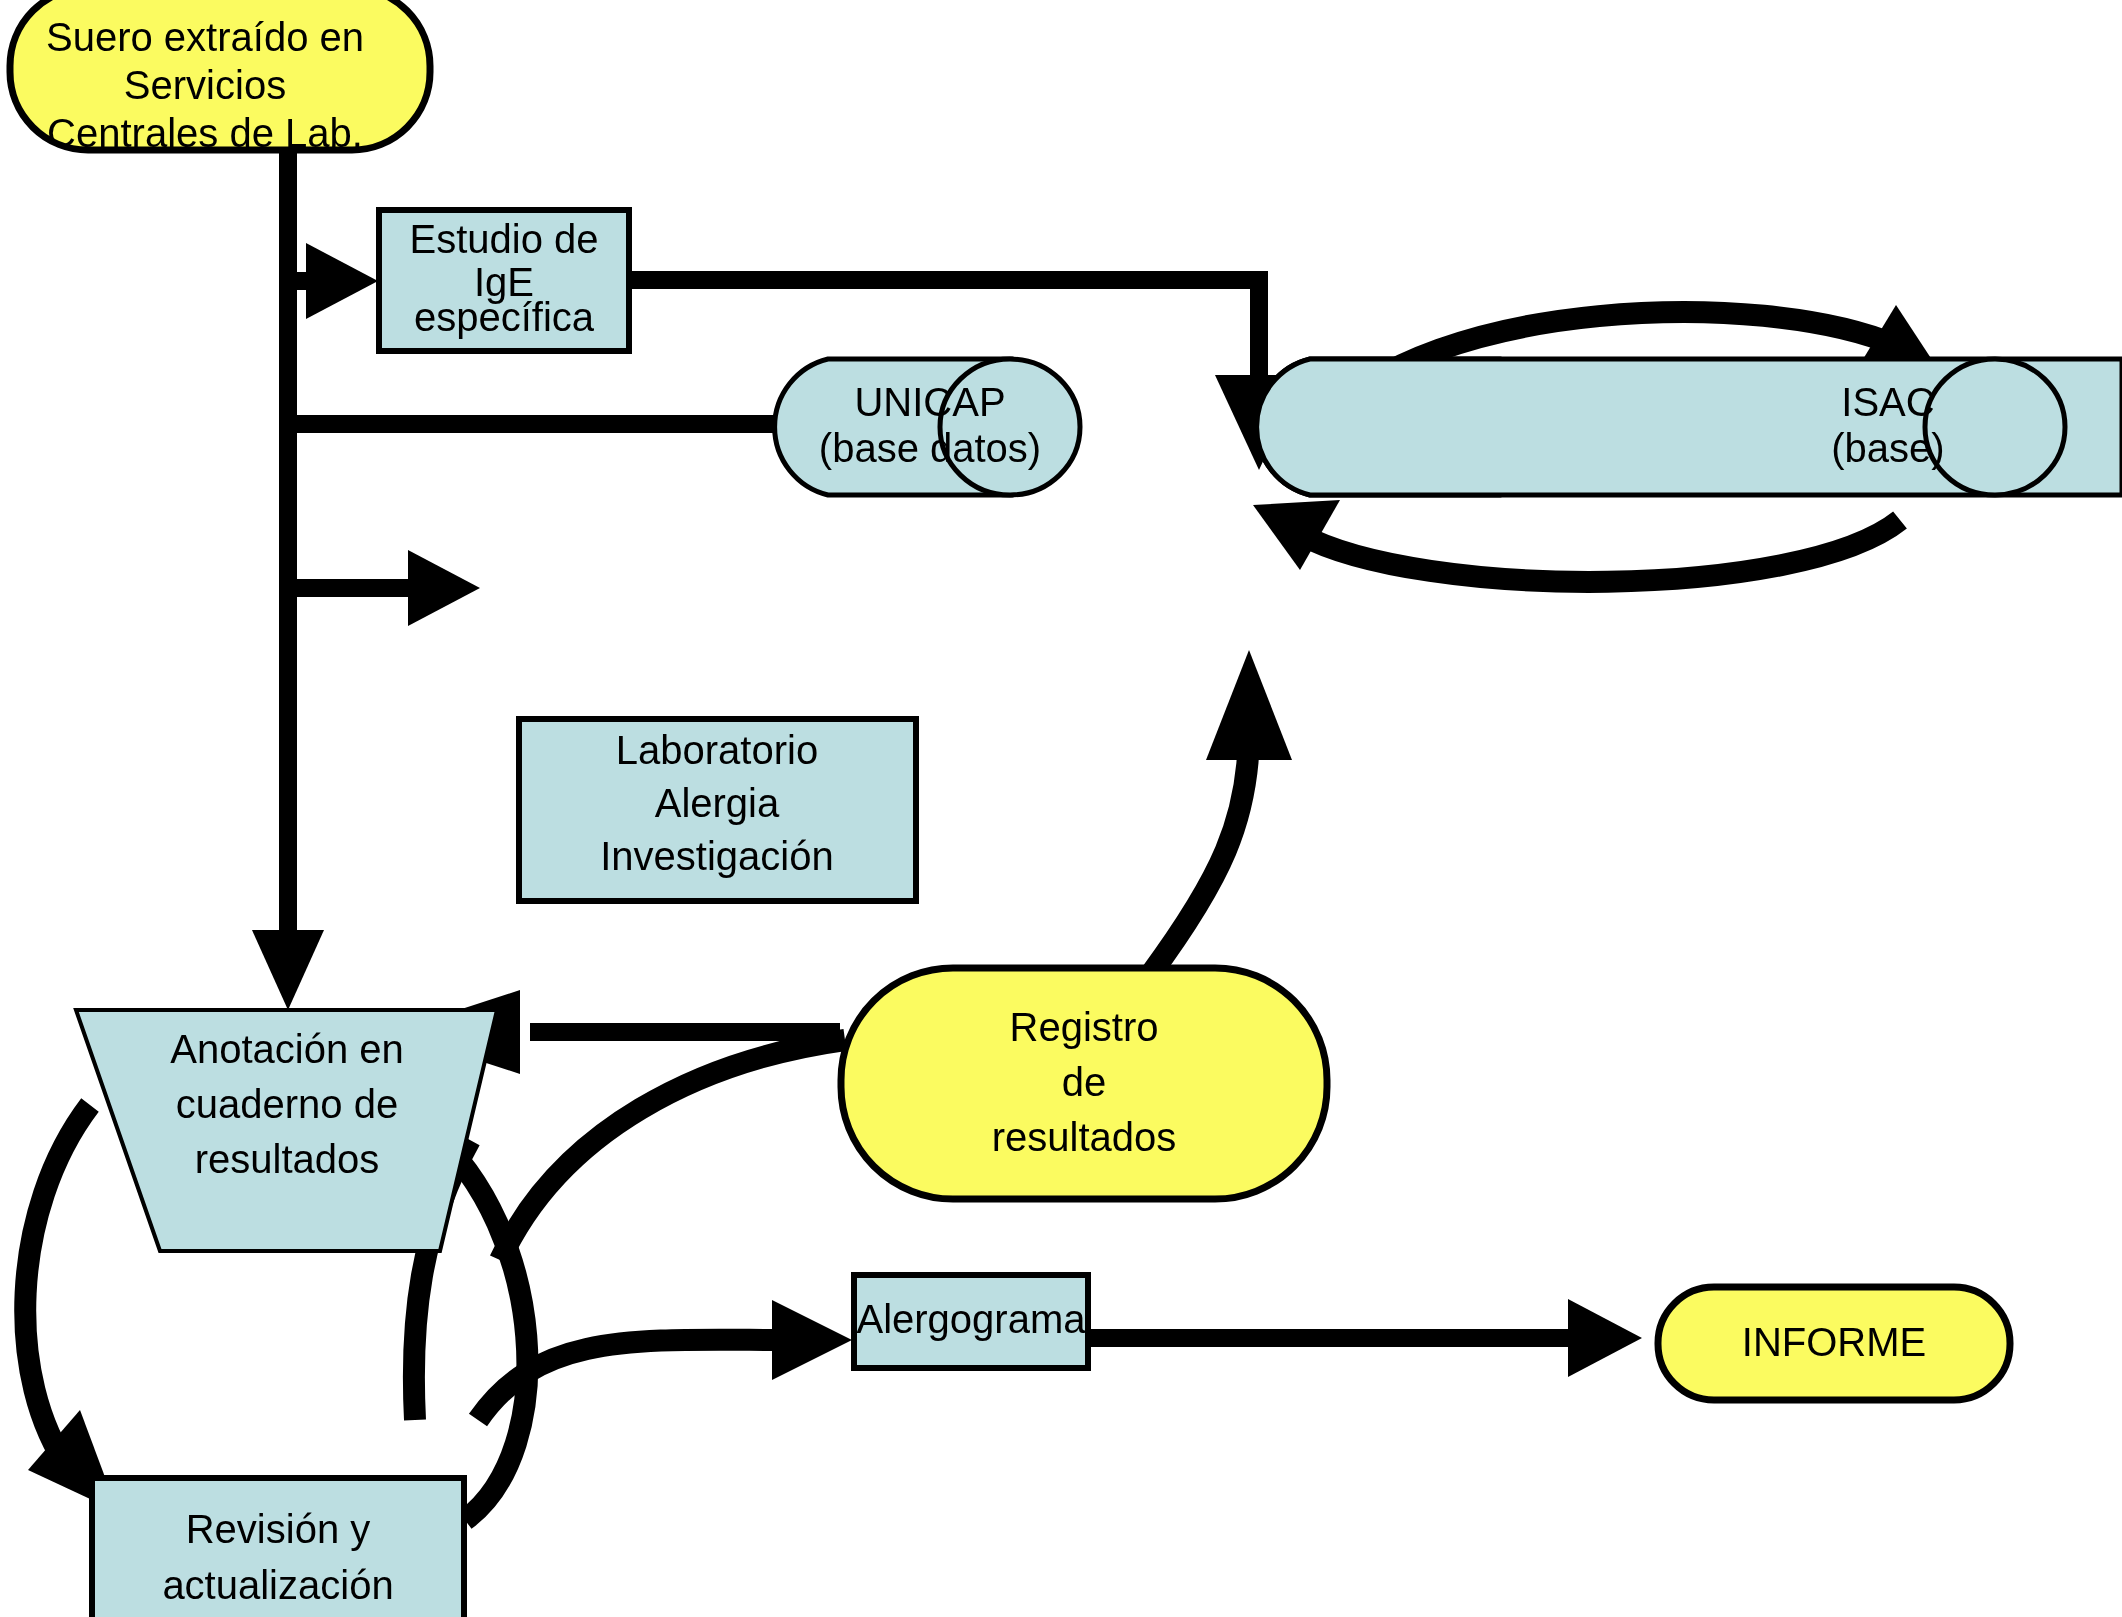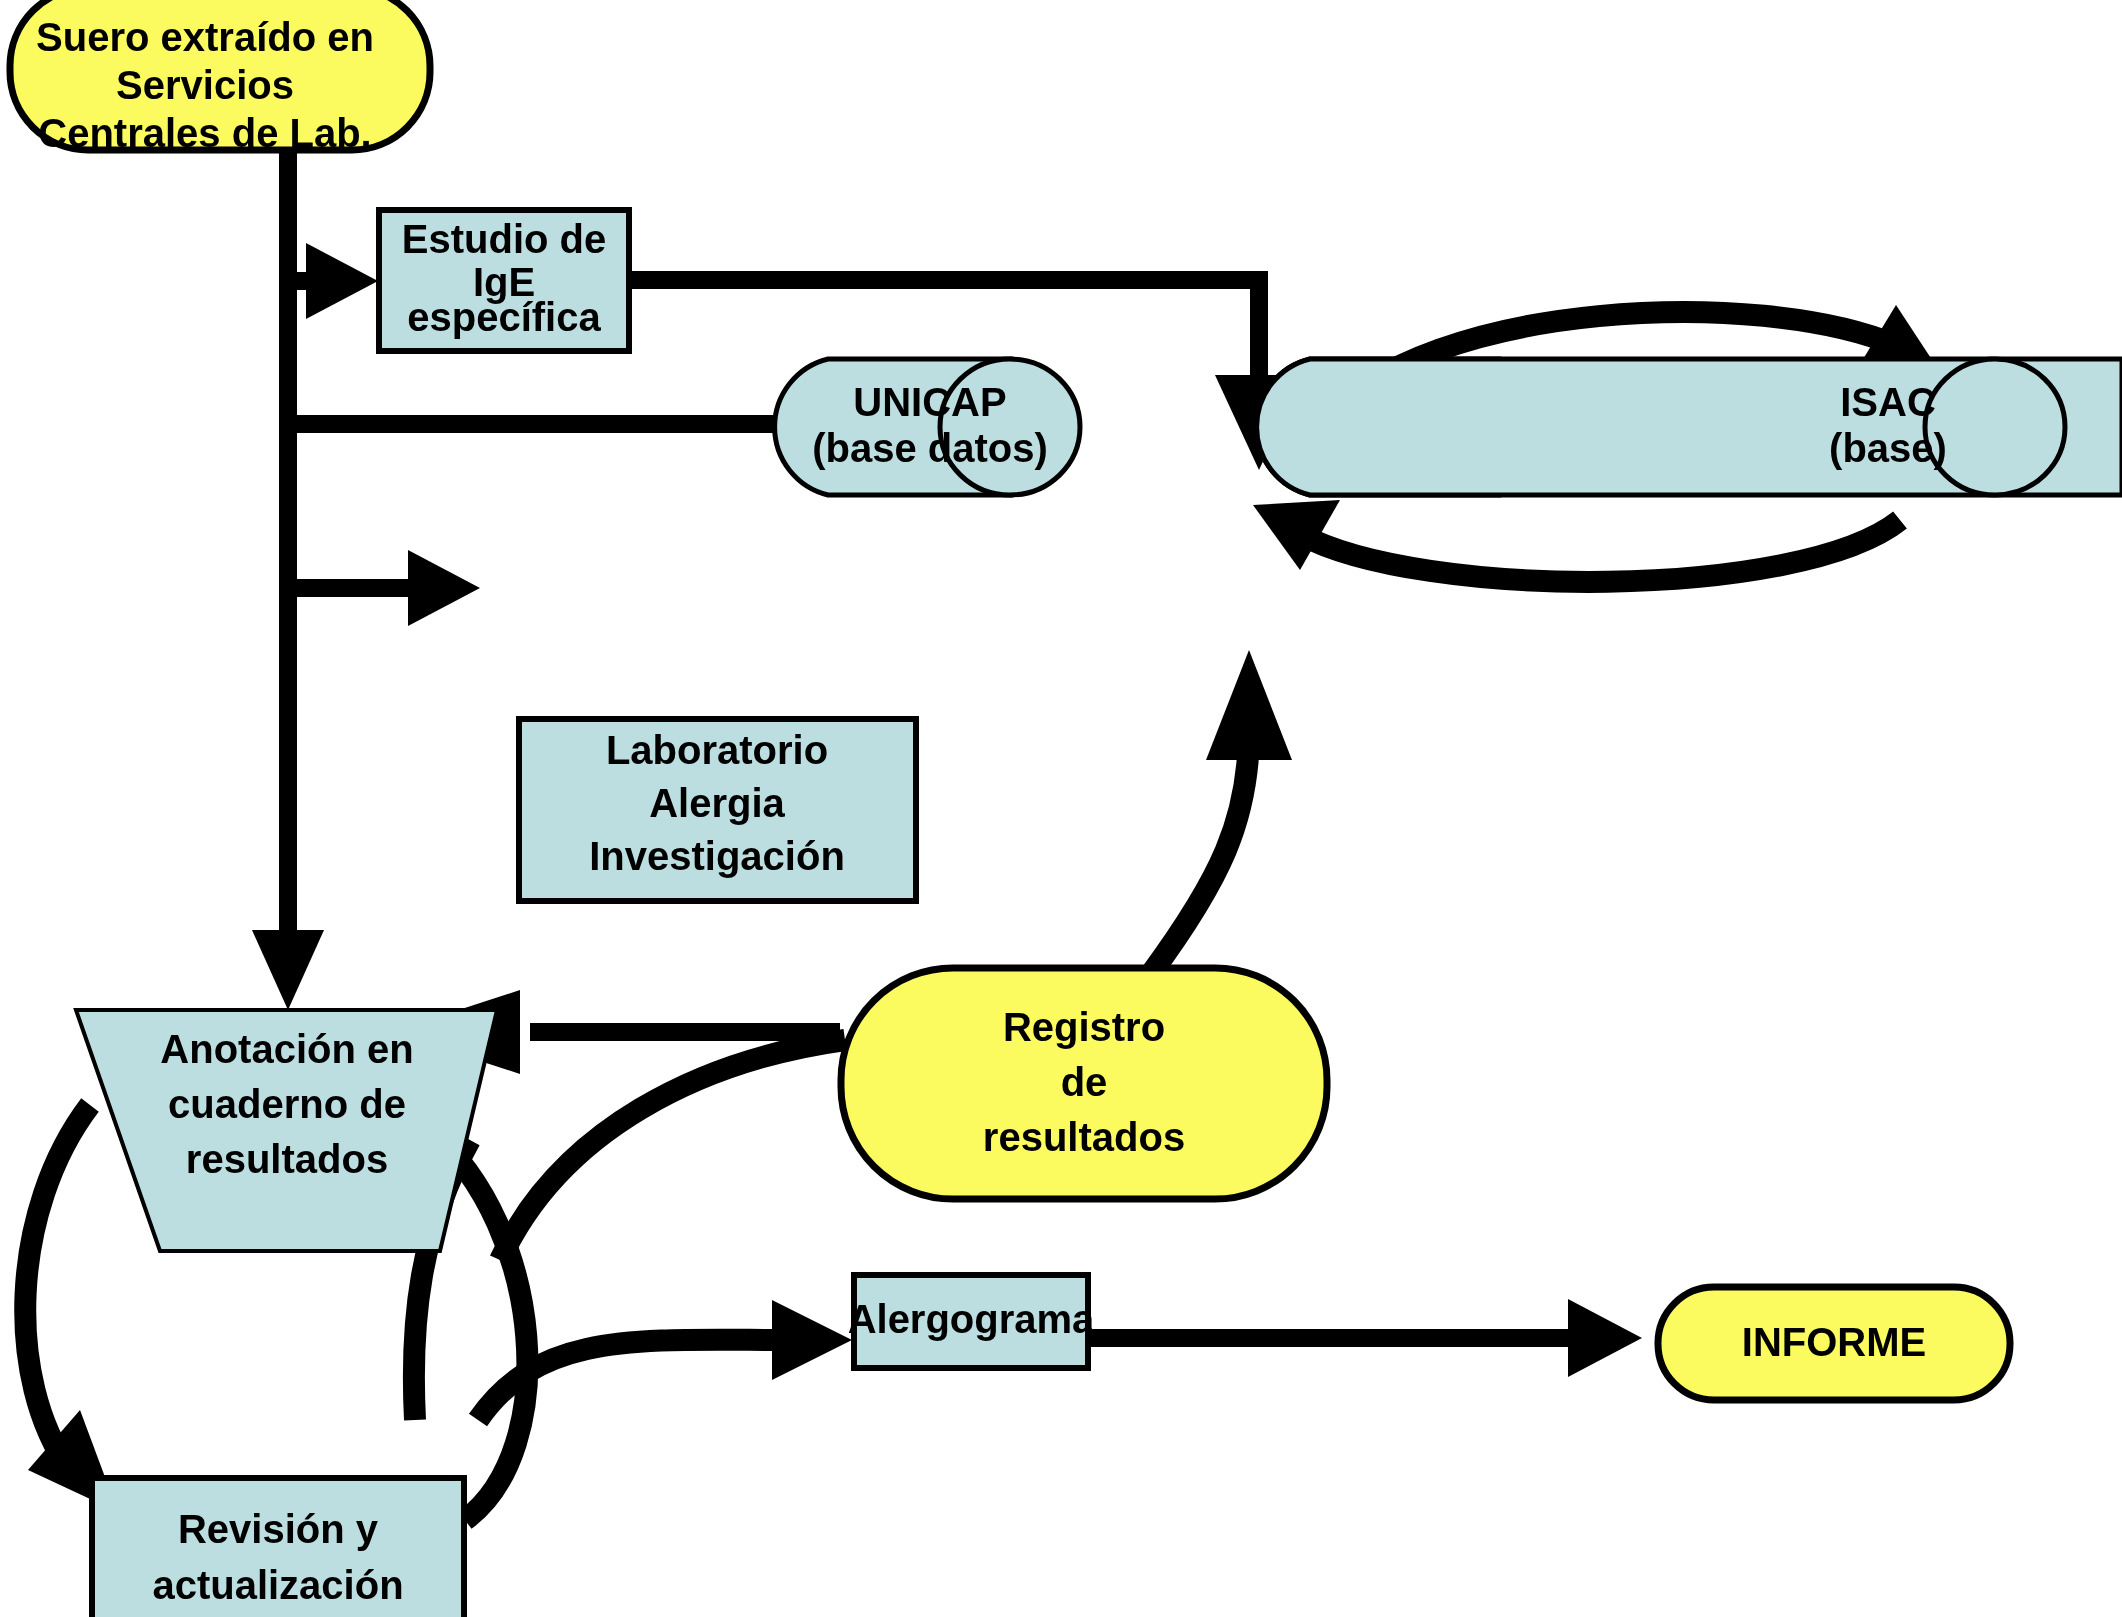--- a/index.html
+++ b/index.html
@@ -10,21 +10,20 @@
   }
   body {
     font-family: "Liberation Sans", sans-serif;
   }
   #diagram-root {
     position: relative;
     width: 2122px;
     height: 1617px;
     background: #ffffff;
     overflow: hidden;
-    font-weight: bold;
   }
   svg.flow {
     position: absolute;
     top: 0;
     left: 0;
     width: 2122px;
     height: 1617px;
     display: block;
   }
   .node-label {

